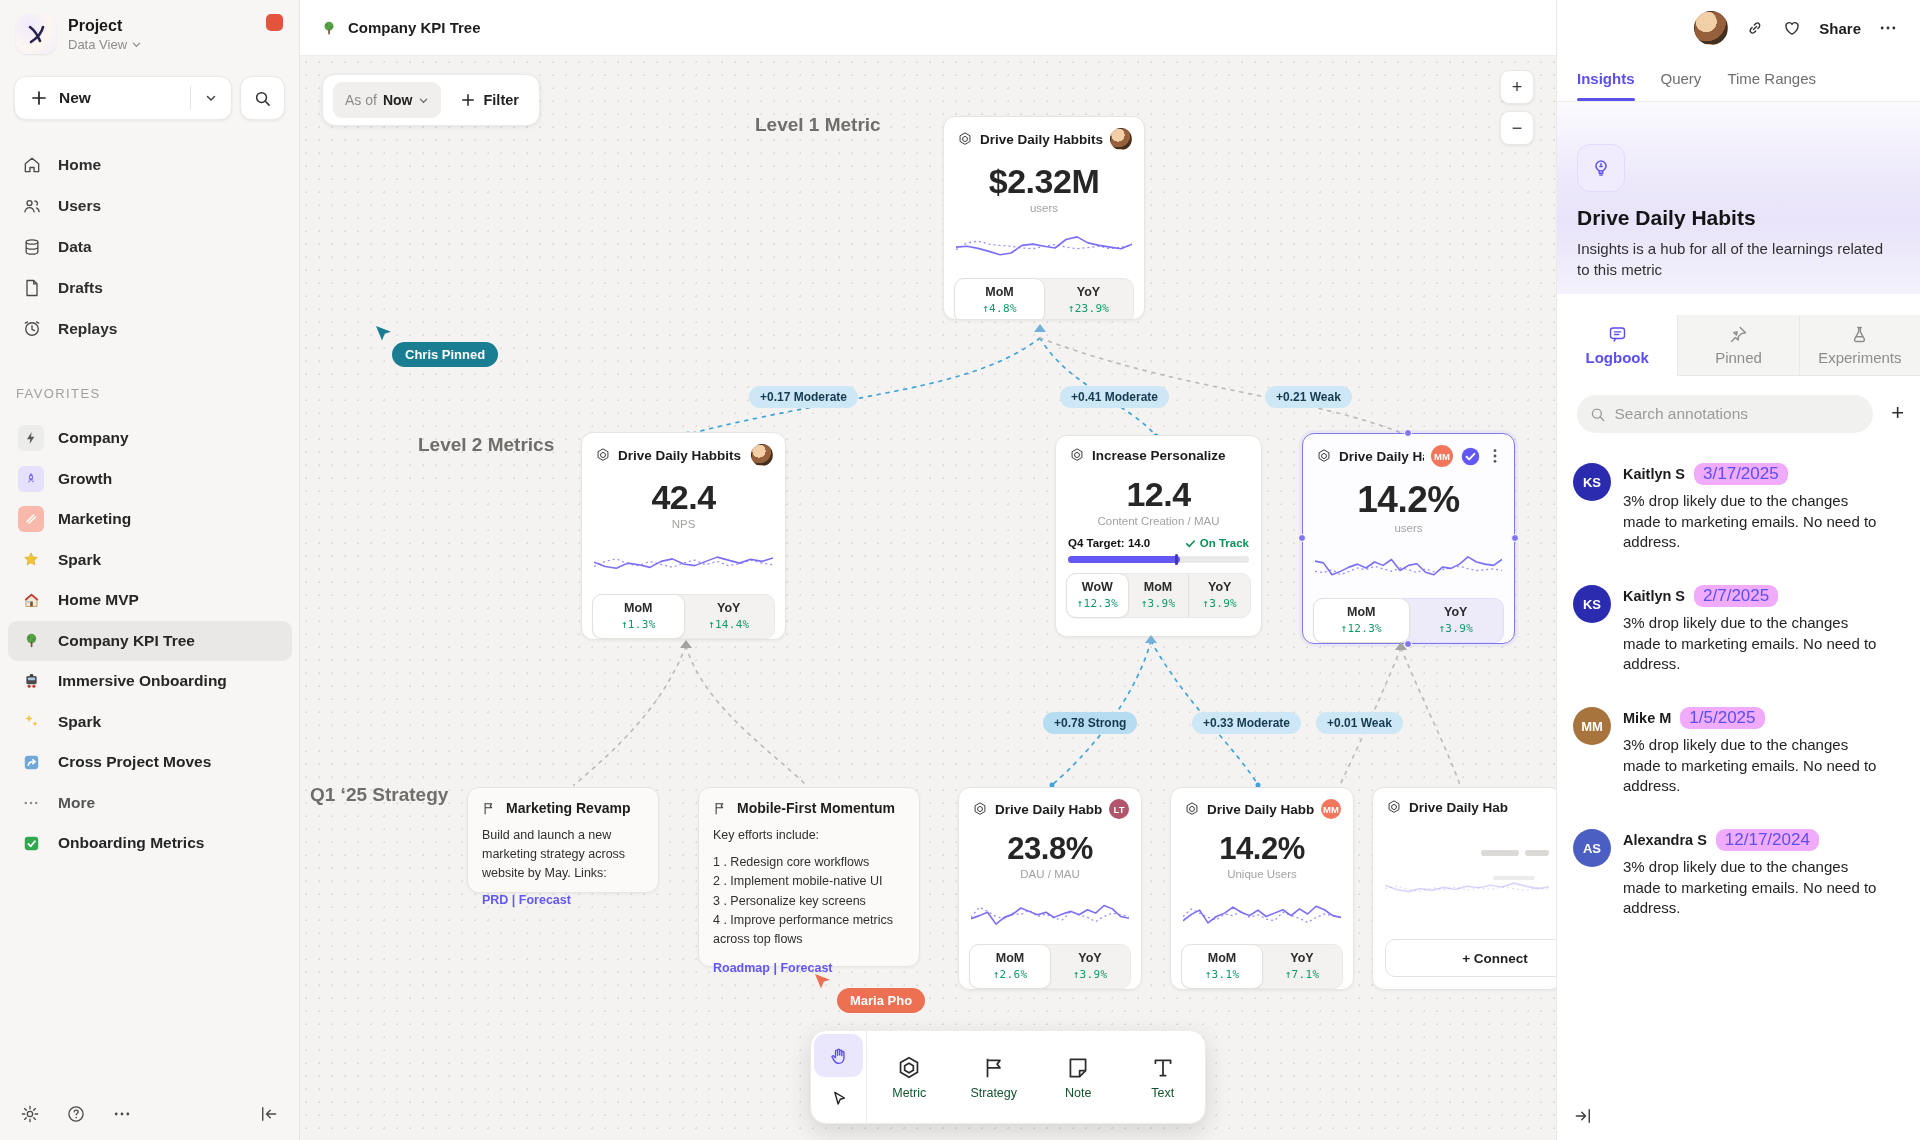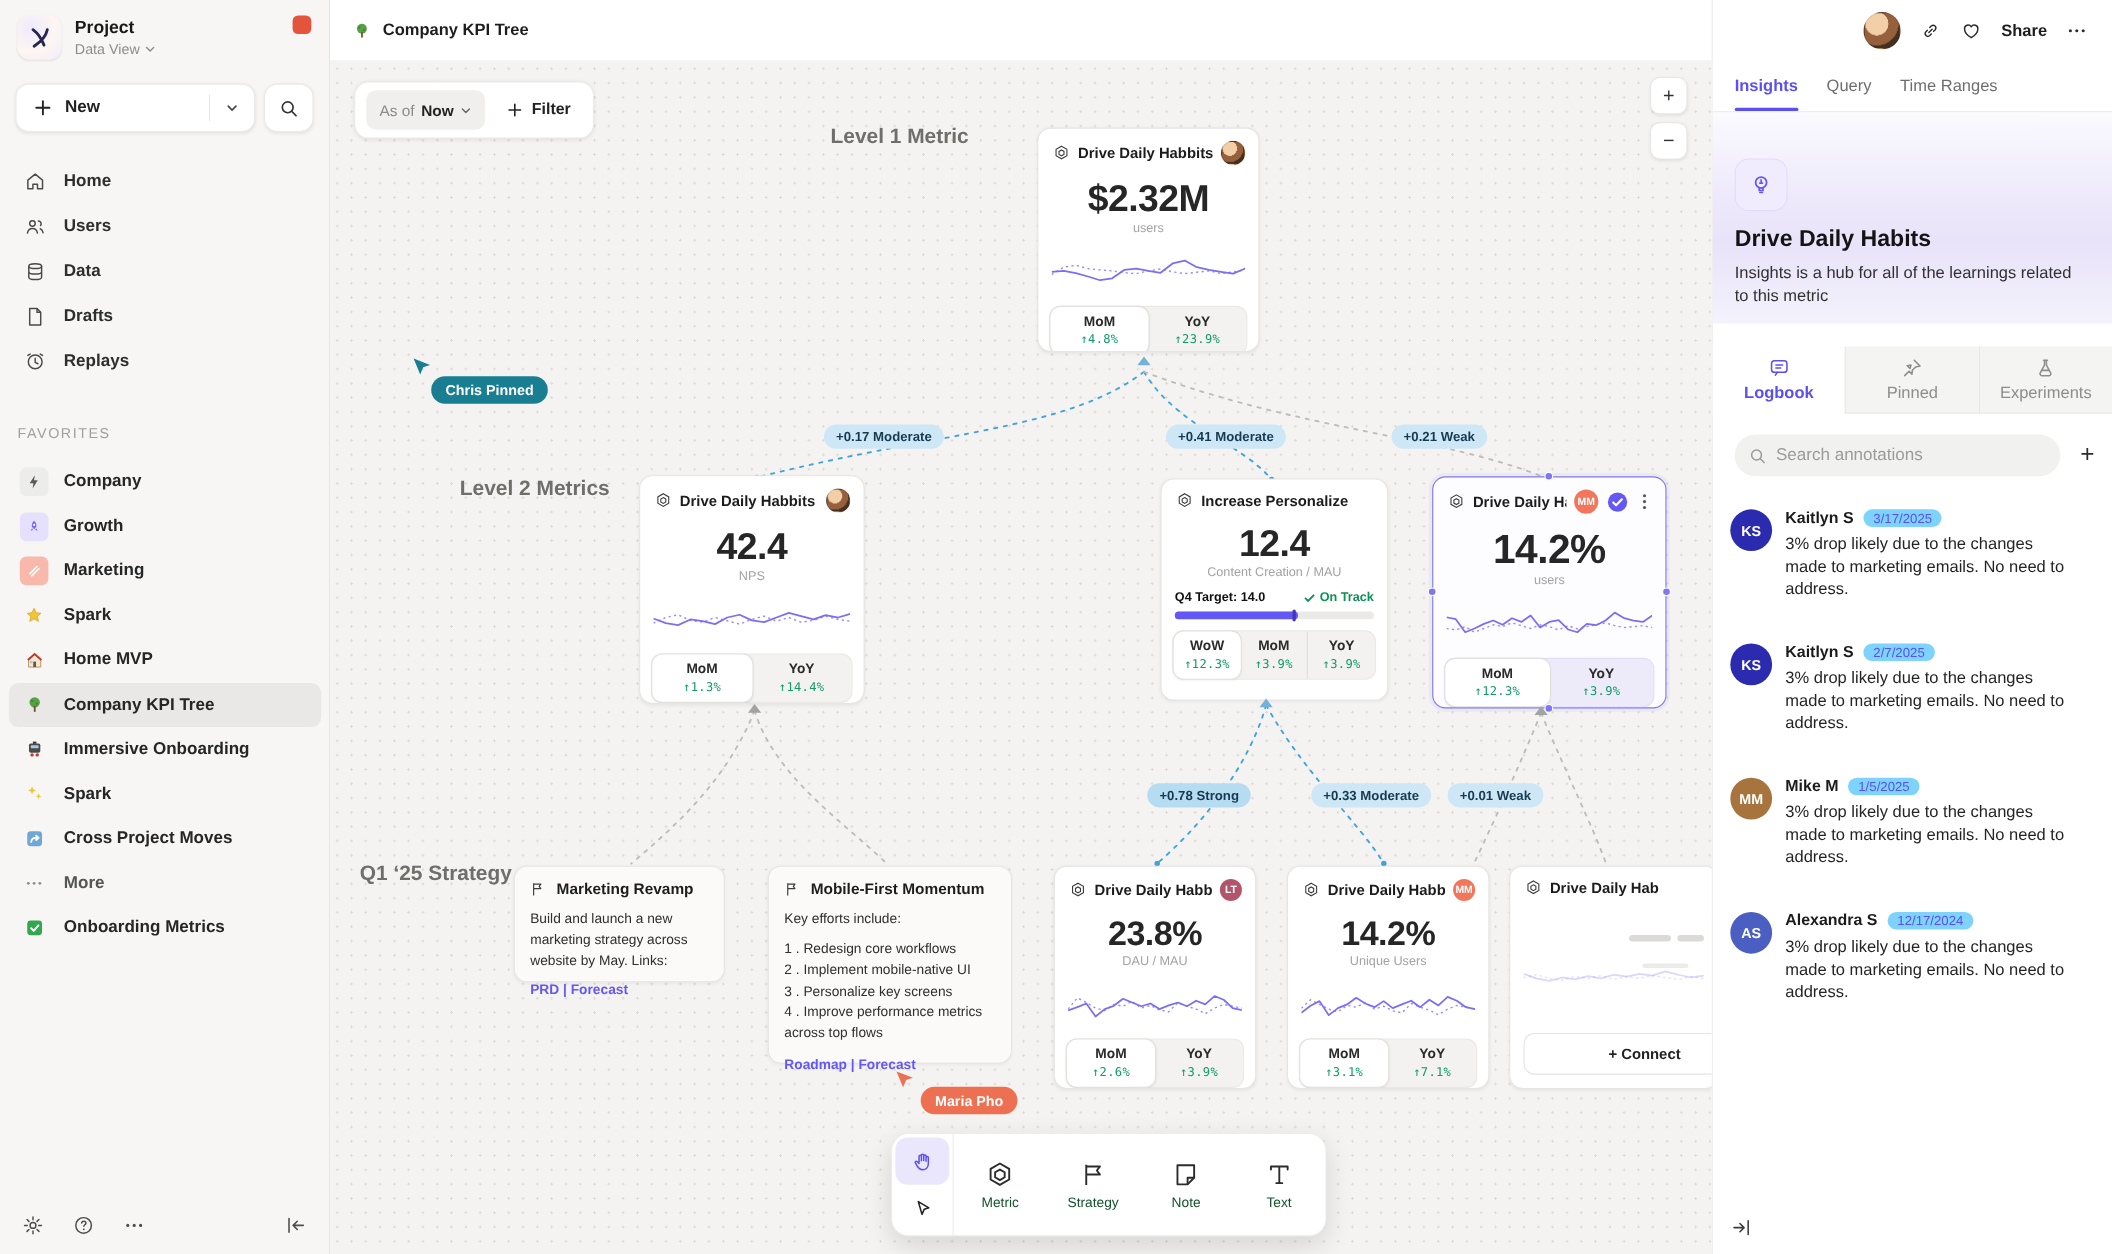--- a/index.html
+++ b/index.html
@@ -120,21 +120,21 @@
   .subtab:first-child{border-left:none}
   .subtab.active{background:#fff;color:#5b4ff0;font-weight:700;border-bottom:1px solid transparent}
   .rsearch{position:absolute;left:20px;top:395px;width:296px;height:38px;background:#f1f1ef;border-radius:19px;display:flex;align-items:center;gap:9px;padding:0 13px;color:#9b9b99}
   .rsearch input{border:none;background:transparent;outline:none;font-size:15.5px;color:#333;width:100%;font-family:inherit}
   .rsearch input::placeholder{color:#9b9b99}
   .rplus{position:absolute;right:16px;top:400px;font-size:22px;color:#2c2c2c;cursor:pointer}
   .ann{position:absolute;left:16px;width:332px;display:flex;gap:12px}
   .ann .av{width:38px;height:38px;border-radius:50%;color:#fff;font-size:13px;font-weight:700;display:flex;align-items:center;justify-content:center;flex:0 0 38px}
   .ann .nrow{display:flex;align-items:center;gap:9px}
   .ann .nm{font-size:14.5px;font-weight:700;color:#1b1b1b}
-  .ann .dt{font-size:12px;color:#5b4ff0;background:#7dd3fc;border-radius:9px;padding:1px 9px}
+  .ann .dt{font-size:17px;color:#5b4ff0;background:#f0abfc;border-radius:9px;padding:1px 9px}
   .ann .tx{font-size:15px;color:#242424;line-height:1.38;margin-top:6px;width:262px}
   .rcollapse{position:absolute;left:16px;bottom:14px;cursor:pointer;color:#3c3c3c}
 </style>
 </head>
 <body>
 
 <div id="app">
 
   <aside id="sidebar">
     <div class="logo-row">
@@ -405,21 +405,21 @@
         </div>
       </div>
 
       <div class="zoomctl" style="z-index:20">
         <div class="zbtn">+</div>
         <div class="zbtn">−</div>
       </div>
 
       <div class="slabel" style="left:455px;top:58px">Level 1 Metric</div>
       <div class="slabel" style="left:118px;top:378px">Level 2 Metrics</div>
-      <div class="slabel" style="left:27px;top:728px">Q1 ‘25 Strategy</div>
+      <div class="slabel" style="left:10px;top:728px">Q1 ‘25 Strategy</div>
 
       <div class="epill" style="left:449px;top:330px;z-index:4">+0.17 Moderate</div>
       <div class="epill" style="left:760px;top:330px;z-index:4">+0.41 Moderate</div>
       <div class="epill" style="left:965px;top:330px;z-index:4">+0.21 Weak</div>
       <div class="epill strong" style="left:743px;top:656px;z-index:4">+0.78 Strong</div>
       <div class="epill" style="left:892px;top:656px;z-index:4">+0.33 Moderate</div>
       <div class="epill" style="left:1016px;top:656px;z-index:4">+0.01 Weak</div>
 
       <div class="tri blue" style="left:734px;top:268px;z-index:3"></div>
       <div class="tri" style="left:380px;top:584px;z-index:3"></div>

